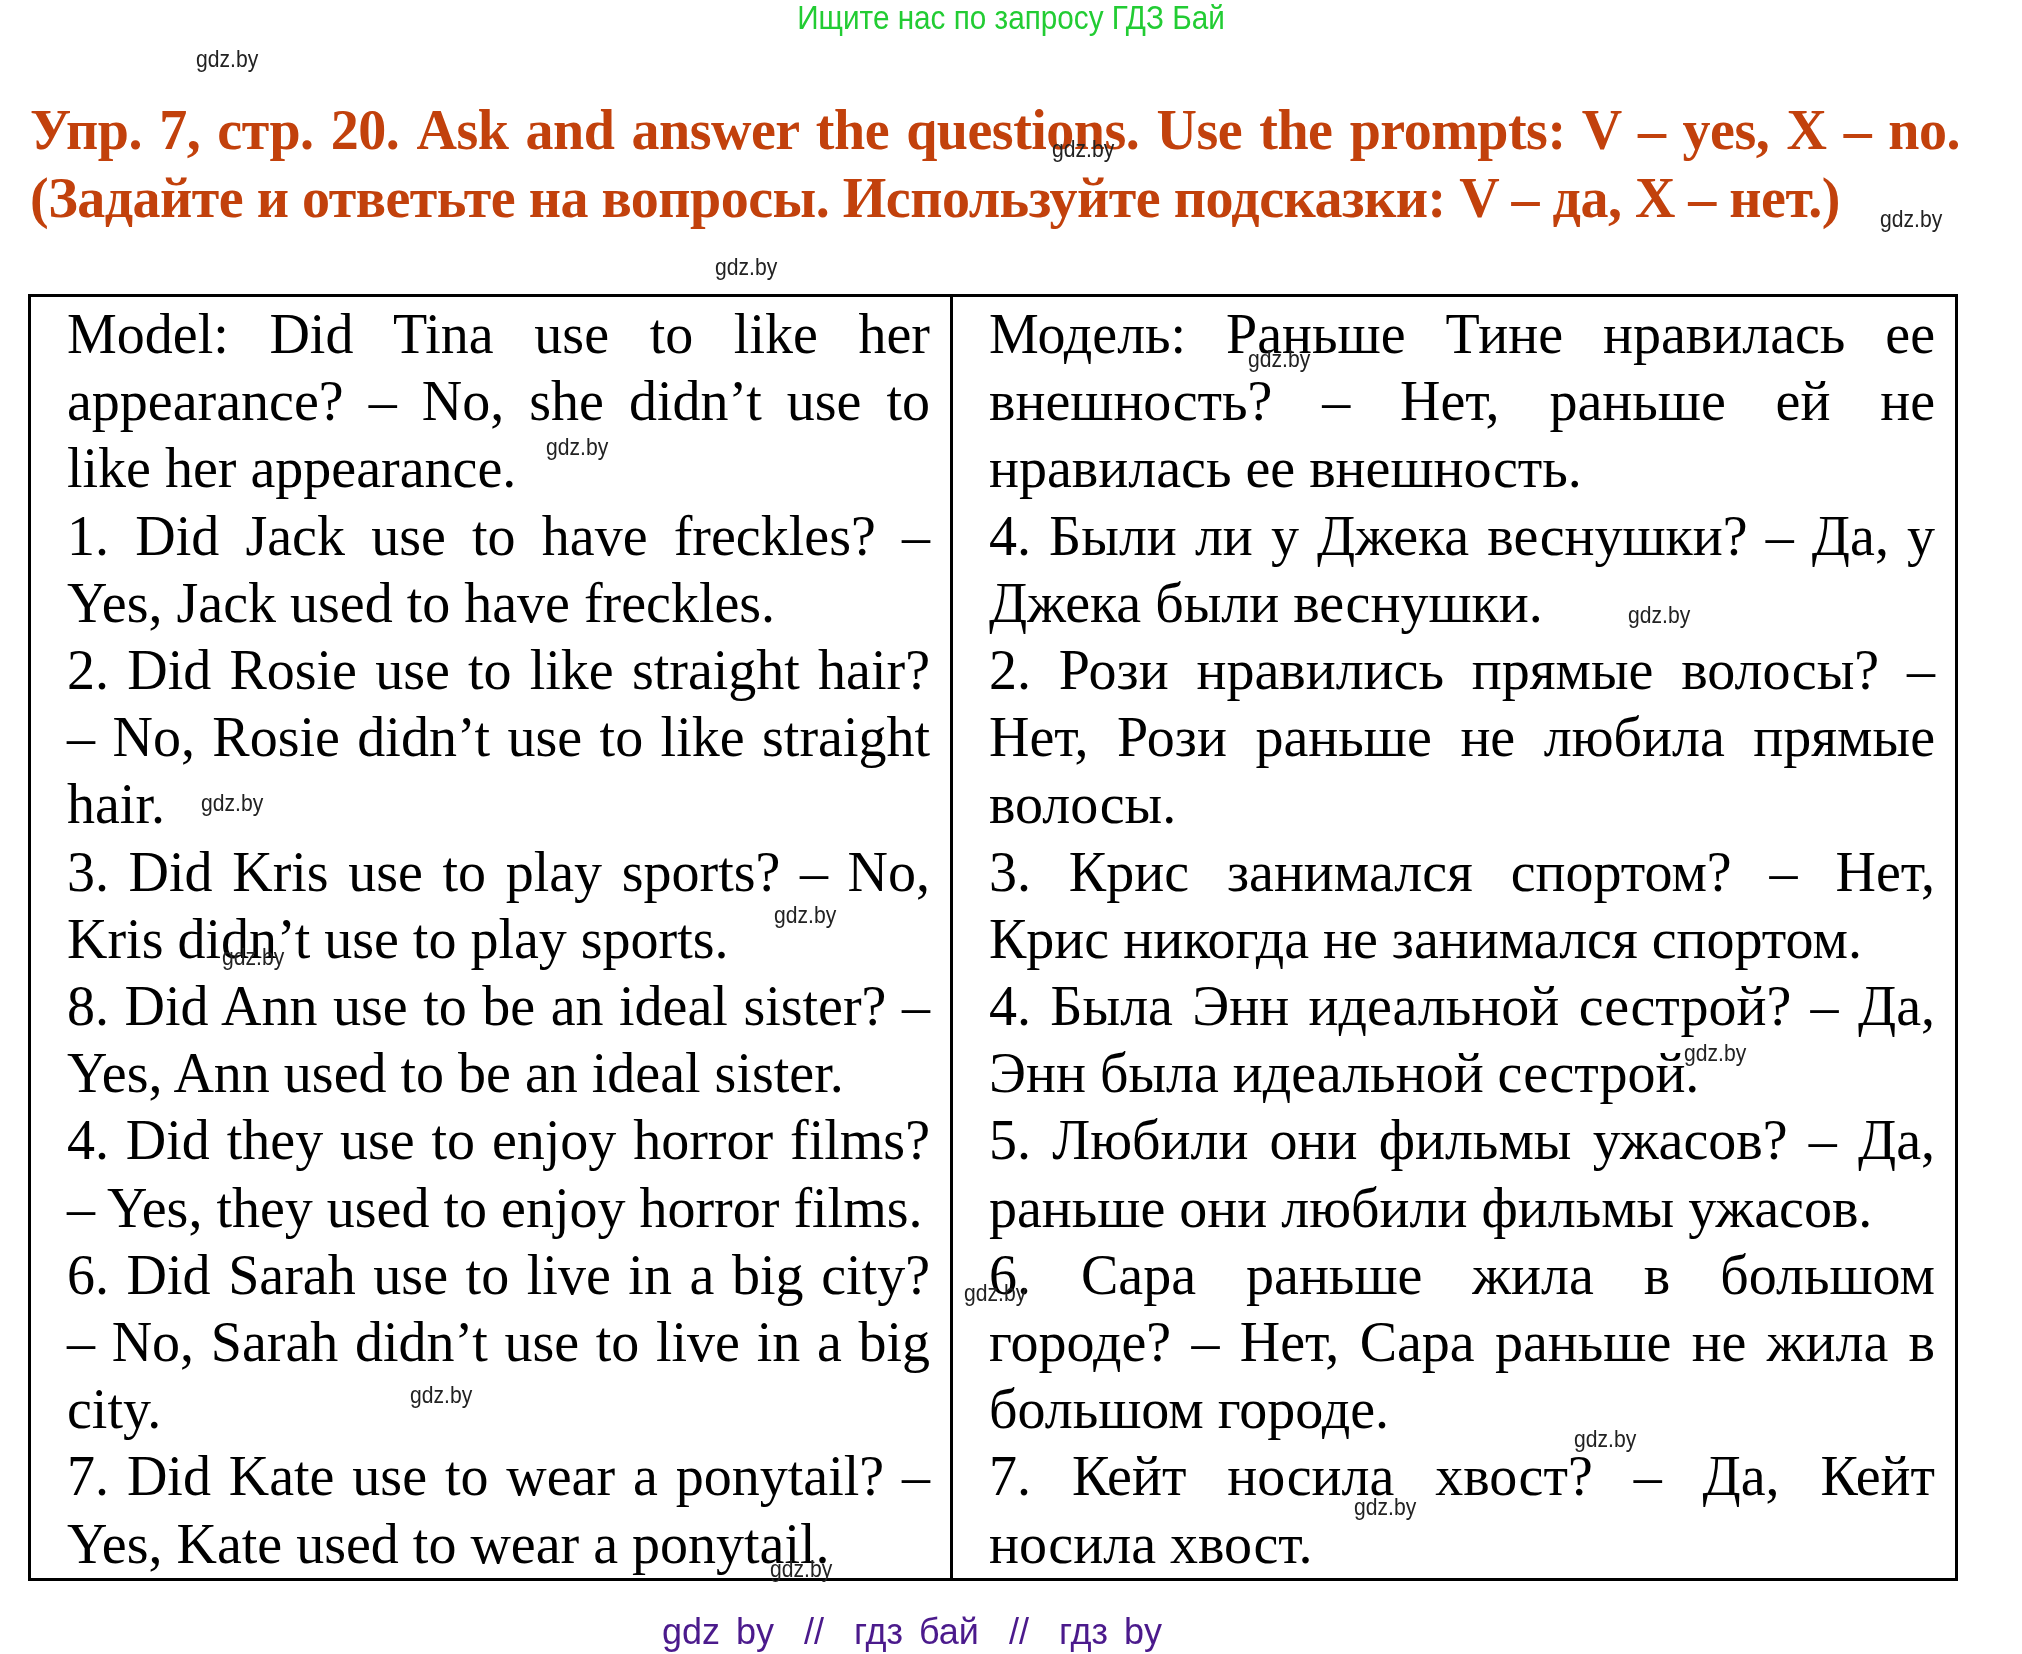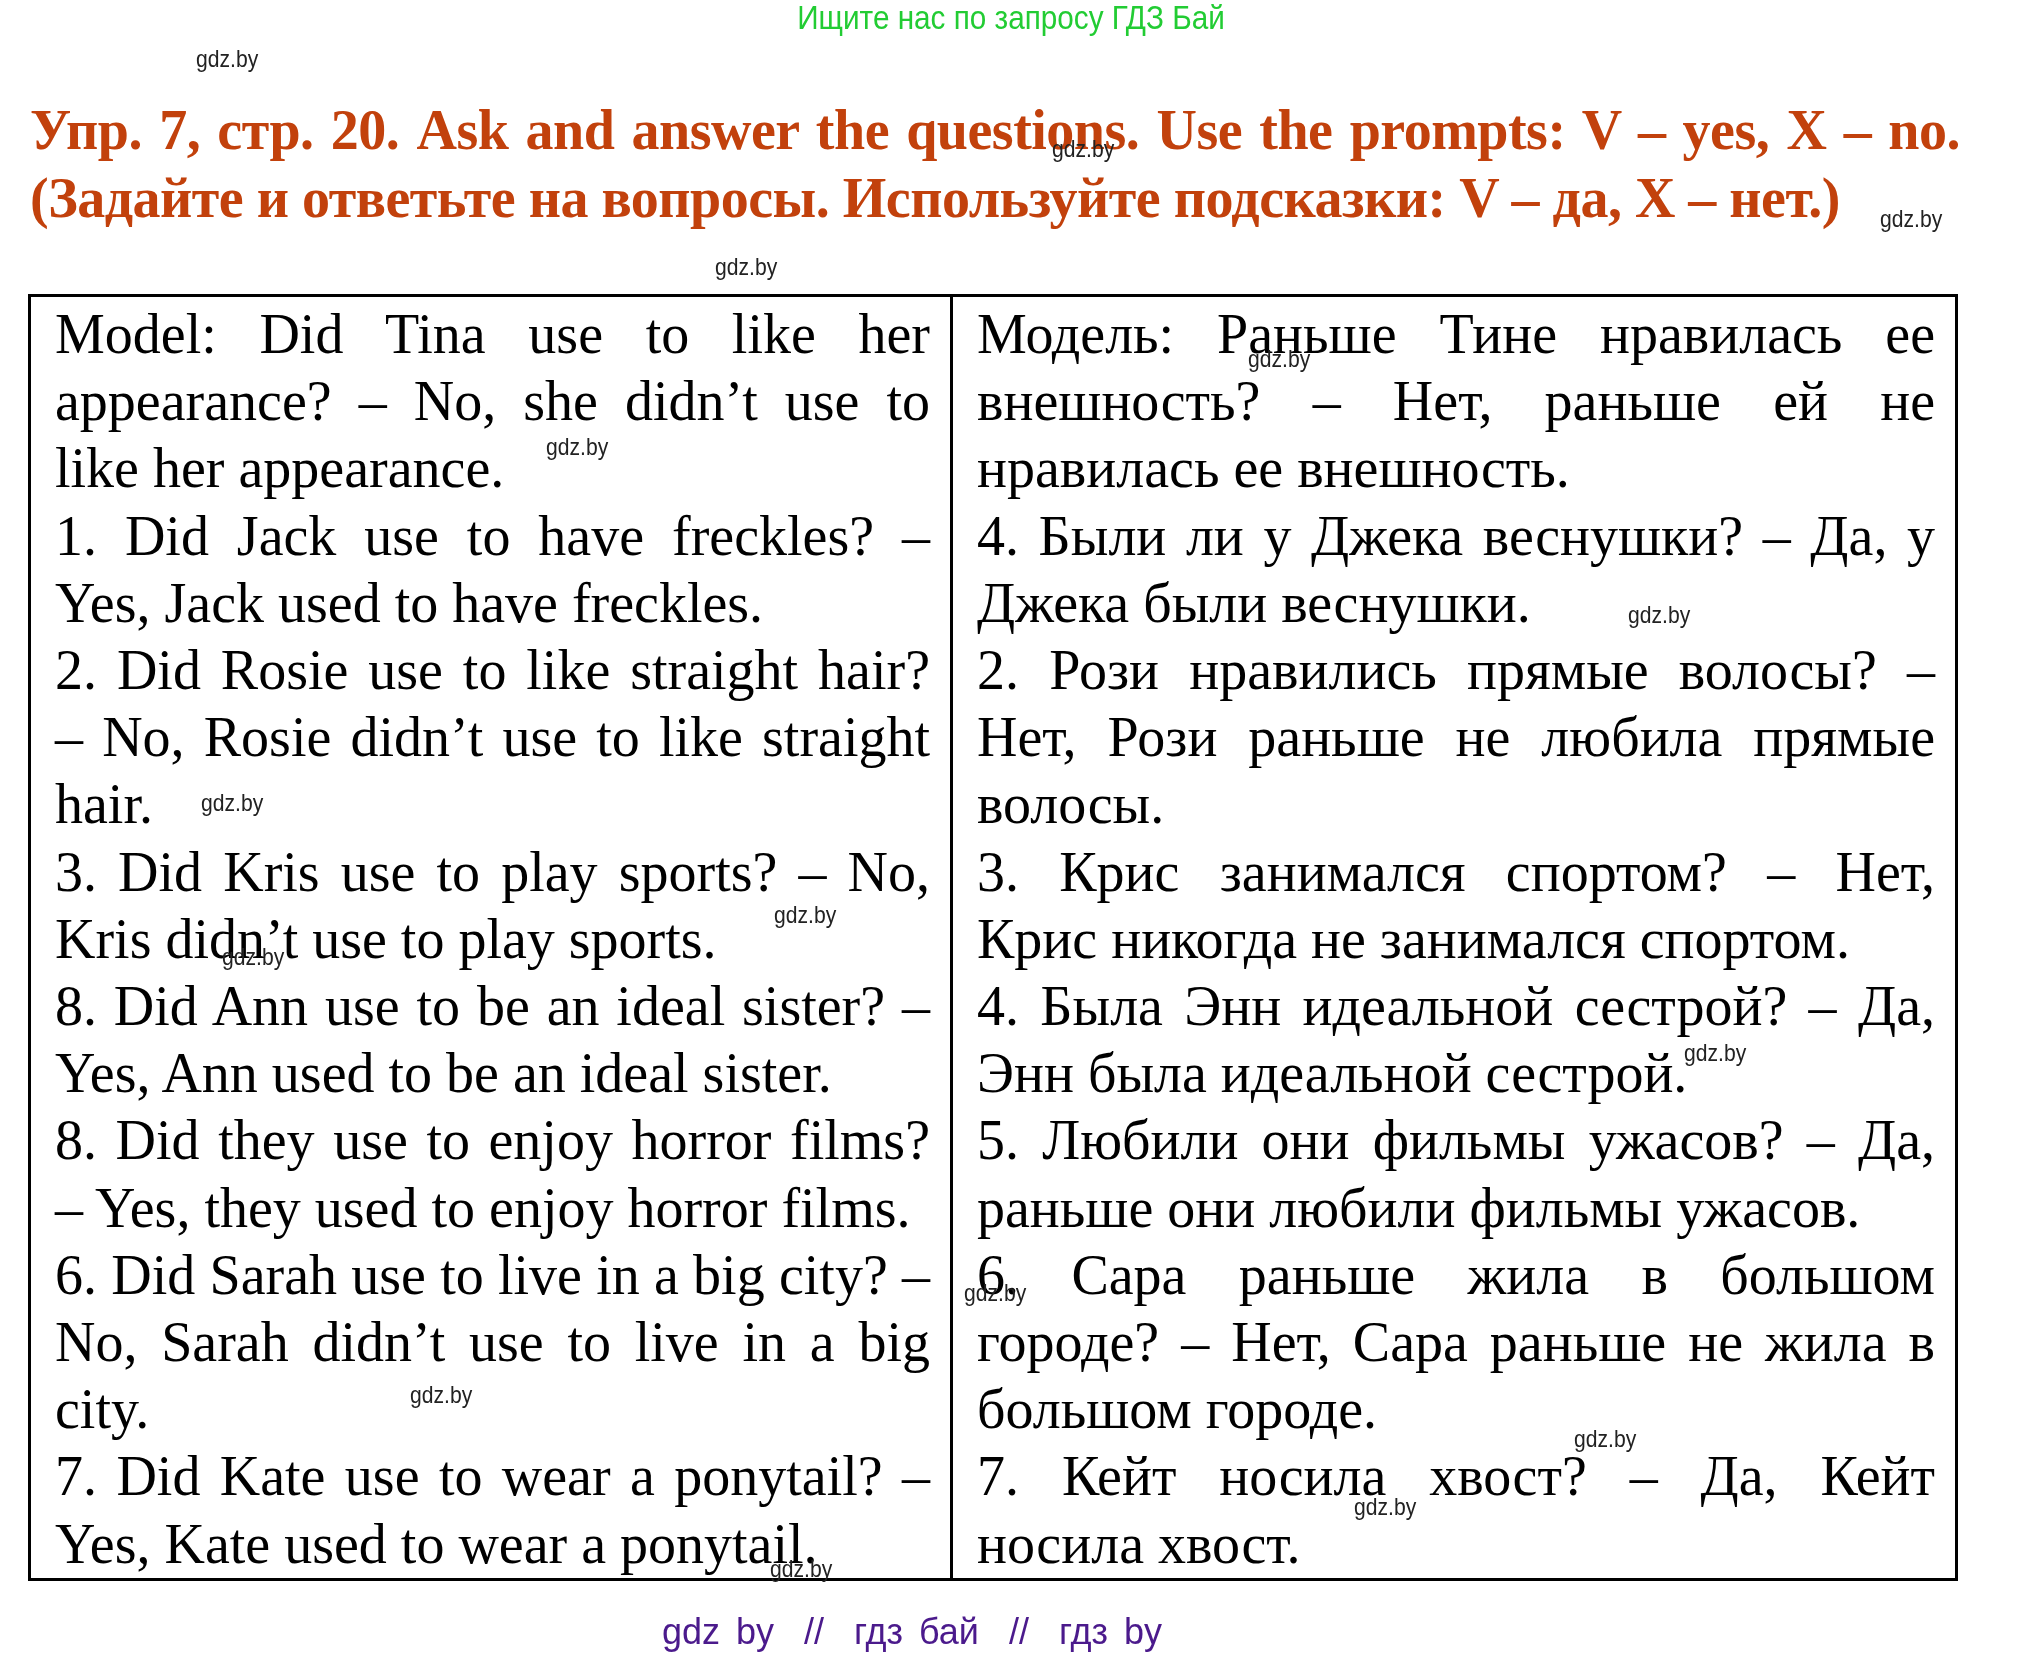--- a/index.html
+++ b/index.html
@@ -24,21 +24,21 @@
   table.qa td {
     border: 3px solid #000; vertical-align: top; padding: 0;
   }
   td.col-en { width: 919px; }
   td.col-ru { width: 1002px; }
   .cell-text {
     font-family: "Liberation Serif", serif; font-size: 56px; line-height: 67.2px;
     color: #000; text-align: justify; text-align-last: left;
     padding: 4px 20px 0 24px;
   }
-  .cell-text .para { display: block; }
+  .cell-text .para { display: block; margin-left: 12px; }
   .wm {
     position: absolute; font-family: "Liberation Sans", sans-serif;
     font-size: 24px; line-height: 26px; white-space: nowrap;
     transform: scaleX(0.88); transform-origin: left top;
   }
   .footer {
     position: absolute; left: 0; top: 1612px; width: 1824px; text-align: center;
     font-family: "Liberation Sans", sans-serif; font-size: 36px; line-height: 40px;
     word-spacing: 6px;
   }
@@ -58,21 +58,21 @@
 <table class="qa">
   <tbody>
       <tr>
     <td class="col-en">
       <div class="cell-text" id="en-cell">
             <span class="para">Model: Did Tina use to like her appearance? – No, she didn’t use to like her appearance.</span>
             <span class="para">1. Did Jack use to have freckles? – Yes, Jack used to have freckles.</span>
             <span class="para">2. Did Rosie use to like straight hair? – No, Rosie didn’t use to like straight hair.</span>
             <span class="para">3. Did Kris use to play sports? – No, Kris didn’t use to play sports.</span>
             <span class="para">8. Did Ann use to be an ideal sister? – Yes, Ann used to be an ideal sister.</span>
-            <span class="para">8. Did they use to enjoy horror films? – Yes, they used to enjoy horror films.</span>
+            <span class="para">4. Did they use to enjoy horror films? – Yes, they used to enjoy horror films.</span>
             <span class="para">6. Did Sarah use to live in a big city? – No, Sarah didn’t use to live in a big city.</span>
             <span class="para">7. Did Kate use to wear a ponytail? – Yes, Kate used to wear a ponytail.</span>
           </div>
     </td>
     <td class="col-ru">
       <div class="cell-text" id="ru-cell">
             <span class="para">Модель: Раньше Тине нравилась ее внешность? – Нет, раньше ей не нравилась ее внешность.</span>
             <span class="para">4. Были ли у Джека веснушки? – Да, у Джека были веснушки.</span>
             <span class="para">2. Рози нравились прямые волосы? – Нет, Рози раньше не любила прямые волосы.</span>
             <span class="para">3. Крис занимался спортом? – Нет, Крис никогда не занимался спортом.</span>

